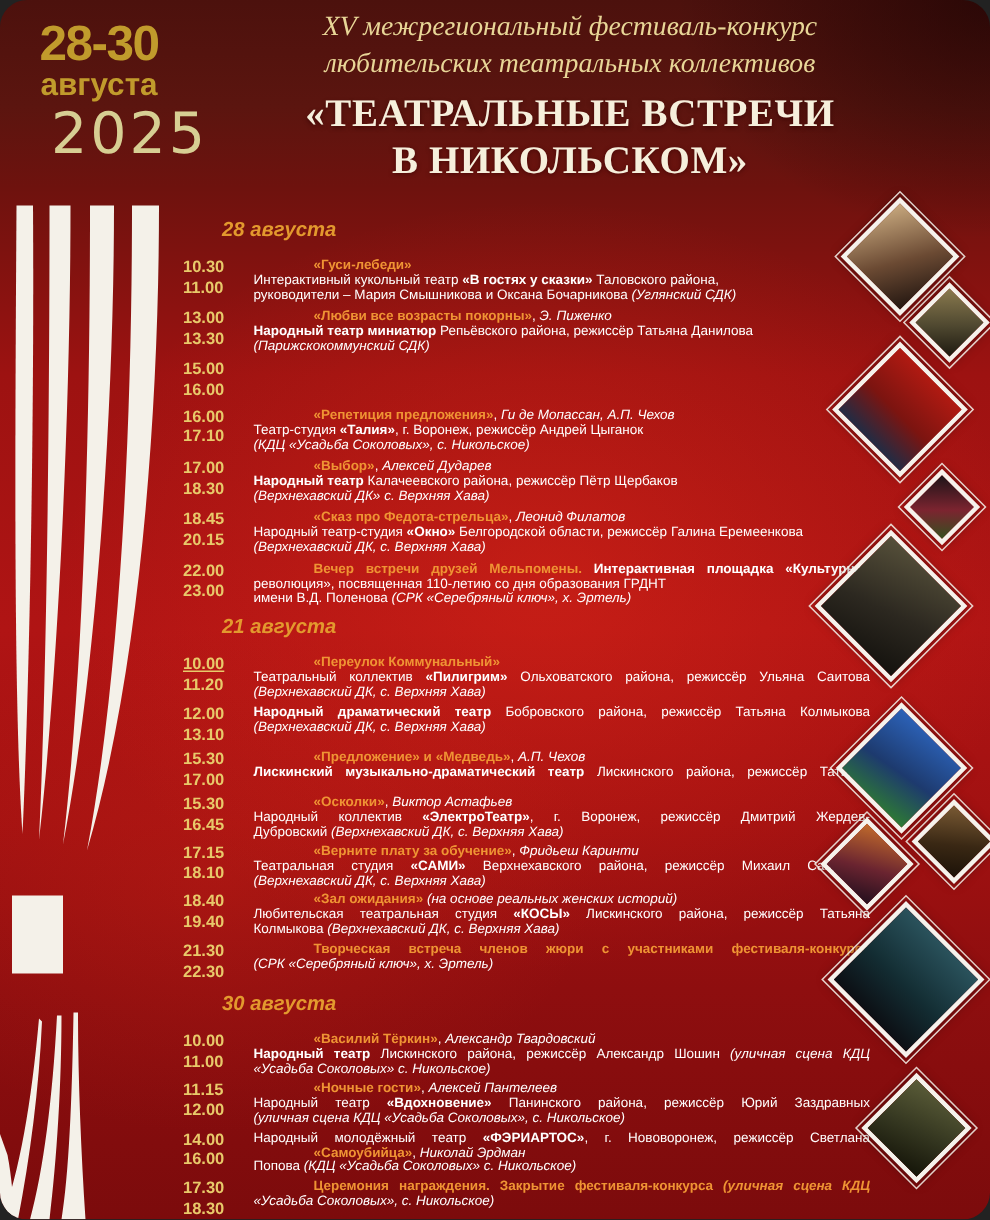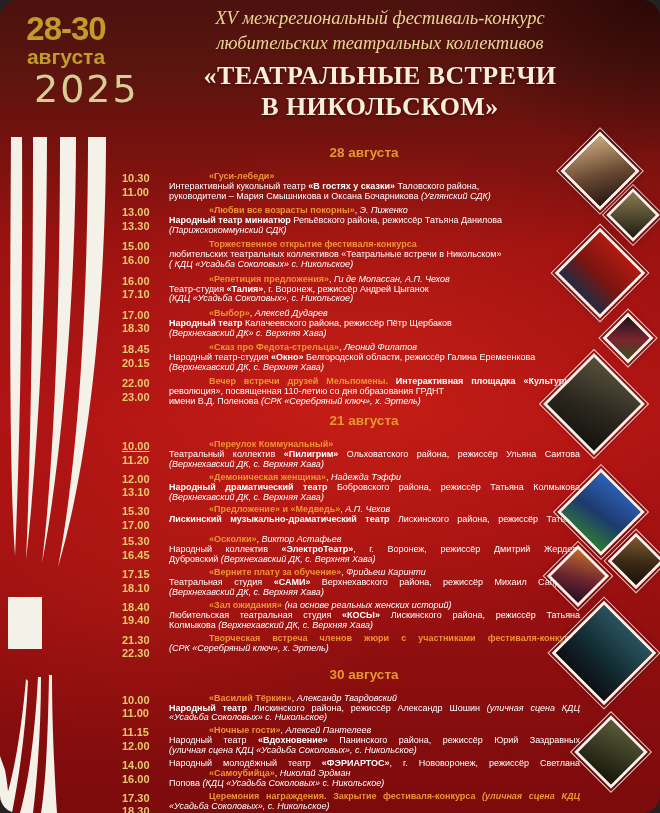--- a/index.html
+++ b/index.html
@@ -26,22 +26,22 @@
   
   .head{position:absolute;left:130px;top:6px;width:500px;text-align:center;z-index:2;}
   .subtitle{font-family:"Liberation Serif",serif;font-style:italic;font-size:18.5px;
             color:#e8d697;line-height:25px;}
   .title{font-family:"Liberation Serif",serif;font-weight:bold;font-size:26px;
          color:#f6efdc;line-height:31px;letter-spacing:.4px;
          text-shadow:0 1px 3px rgba(50,0,0,.65);}
   .title-wrap{margin-top:4px;}
   
   .schedule{position:absolute;left:122px;top:146px;width:458px;z-index:2;}
-  .day-hdr{font-size:13.5px;font-weight:bold;color:#e3992e;text-align:center;
-           padding-left:26px;margin:0 0 12px 0;line-height:14px;}
+  .day-hdr{font-size:13.5px;font-weight:bold;color:#e3992e;text-align:left;
+           padding-left:26px;margin:0 0 12px 0;line-height:14px;font-style:italic;}
   .day-block{margin:0;}
   .day-block + .day-block .day-hdr{margin-top:7px;}
   .event{display:flex;gap:7px;margin-bottom:4.5px;}
   .day-1 .event,.day-2 .event{margin-bottom:3px;}
   .times{flex:0 0 40px;width:40px;font-weight:bold;font-size:11px;line-height:13.5px;
          color:#e8c96a;}
   .times .u{text-decoration:underline;}
   .lines{flex:1;font-size:9px;line-height:9.9px;color:#ffffff;}
   .evline{min-height:9.9px;}
   .evline.j{text-align:justify;text-align-last:justify;}
@@ -109,25 +109,20 @@
             <div class="evline"><span class="seg-o">«Любви все возрасты покорны»</span><span class="seg-n">, </span><span class="seg-i">Э. Пиженко</span></div>
             <div class="evline"><span class="seg-b">Народный театр миниатюр</span><span class="seg-n"> Репьёвского района, режиссёр Татьяна Данилова</span></div>
             <div class="evline"><span class="seg-i">(Парижскокоммунский СДК)</span></div>
           </div>
         </div>
         <div class="event">
           <div class="times">
             <div>15.00</div>
             <div>16.00</div>
           </div>
-          <div class="lines">
-            <div class="evline"><span class="seg-o">Торжественное открытие фестиваля-конкурса</span></div>
-            <div class="evline"><span class="seg-n">любительских театральных коллективов «Театральные встречи в Никольском»</span></div>
-            <div class="evline"><span class="seg-i">( КДЦ «Усадьба Соколовых» с. Никольское)</span></div>
-          </div>
         </div>
         <div class="event">
           <div class="times">
             <div>16.00</div>
             <div>17.10</div>
           </div>
           <div class="lines">
             <div class="evline"><span class="seg-o">«Репетиция предложения»</span><span class="seg-n">, </span><span class="seg-i">Ги де Мопассан,  А.П. Чехов</span></div>
             <div class="evline"><span class="seg-n">Театр-студия </span><span class="seg-b">«Талия»</span><span class="seg-n">, г. Воронеж,  режиссёр  Андрей Цыганок</span></div>
             <div class="evline"><span class="seg-i">(КДЦ «Усадьба Соколовых», с. Никольское)</span></div>
@@ -179,21 +174,20 @@
             <div class="evline j"><span class="seg-n">Театральный коллектив </span><span class="seg-b">«Пилигрим»</span><span class="seg-n"> Ольховатского района, режиссёр Ульяна Саитова</span></div>
             <div class="evline"><span class="seg-i">(Верхнехавский ДК, с. Верхняя Хава)</span></div>
           </div>
         </div>
         <div class="event">
           <div class="times">
             <div>12.00</div>
             <div>13.10</div>
           </div>
           <div class="lines">
-            <div class="evline"><span class="seg-o">«Демоническая женщина»</span><span class="seg-n">, </span><span class="seg-i">Надежда Тэффи</span></div>
             <div class="evline j"><span class="seg-b">Народный драматический театр</span><span class="seg-n"> Бобровского района, режиссёр  Татьяна Колмыкова</span></div>
             <div class="evline"><span class="seg-i">(Верхнехавский ДК, с. Верхняя Хава)</span></div>
           </div>
         </div>
         <div class="event">
           <div class="times">
             <div>15.30</div>
             <div>17.00</div>
           </div>
           <div class="lines">

